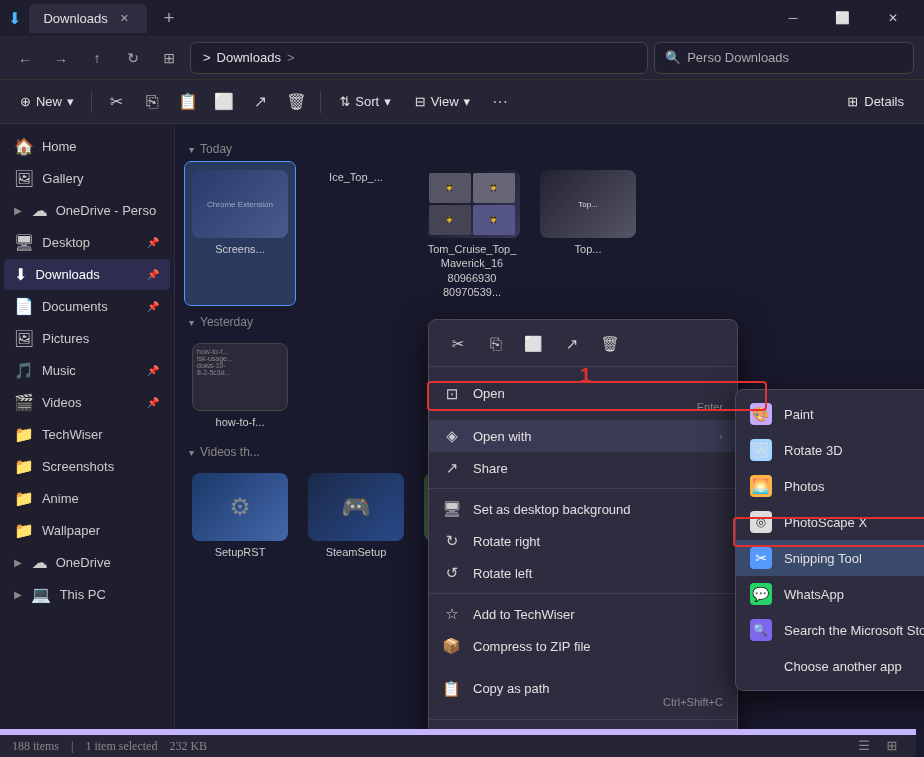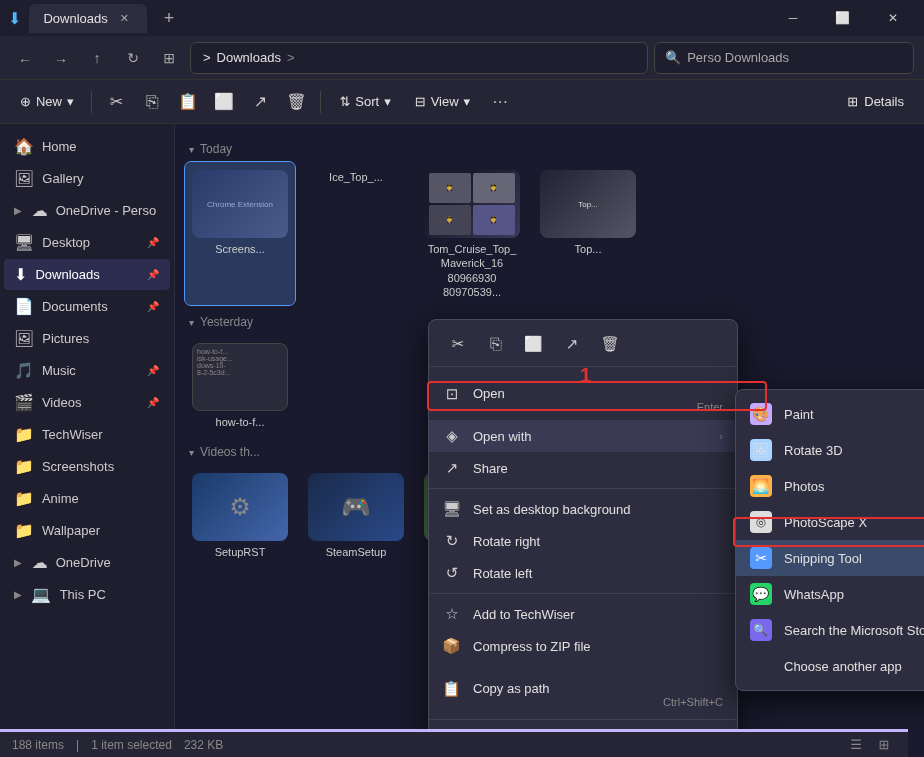--- a/index.html
+++ b/index.html
@@ -305,25 +305,26 @@
     
     .status-bar {
       background: #252535;
       height: 28px;
       display: flex;
       align-items: center;
       padding: 0 12px;
       font-size: 12px;
       color: #888;
       gap: 12px;
-      border-top: 3px solid #c4b5fd;
+      border-top: 6px solid #c4b5fd;
       position: absolute;
       bottom: 0;
       left: 0;
-      right: 16px;
+      right: 8px;
+      font-family: Liberation Serif, serif;
     }
     .status-right {
       margin-left: auto;
       display: flex;
       gap: 4px;
     }
     .view-toggle-btn {
       width: 24px;
       height: 22px;
       display: flex;

